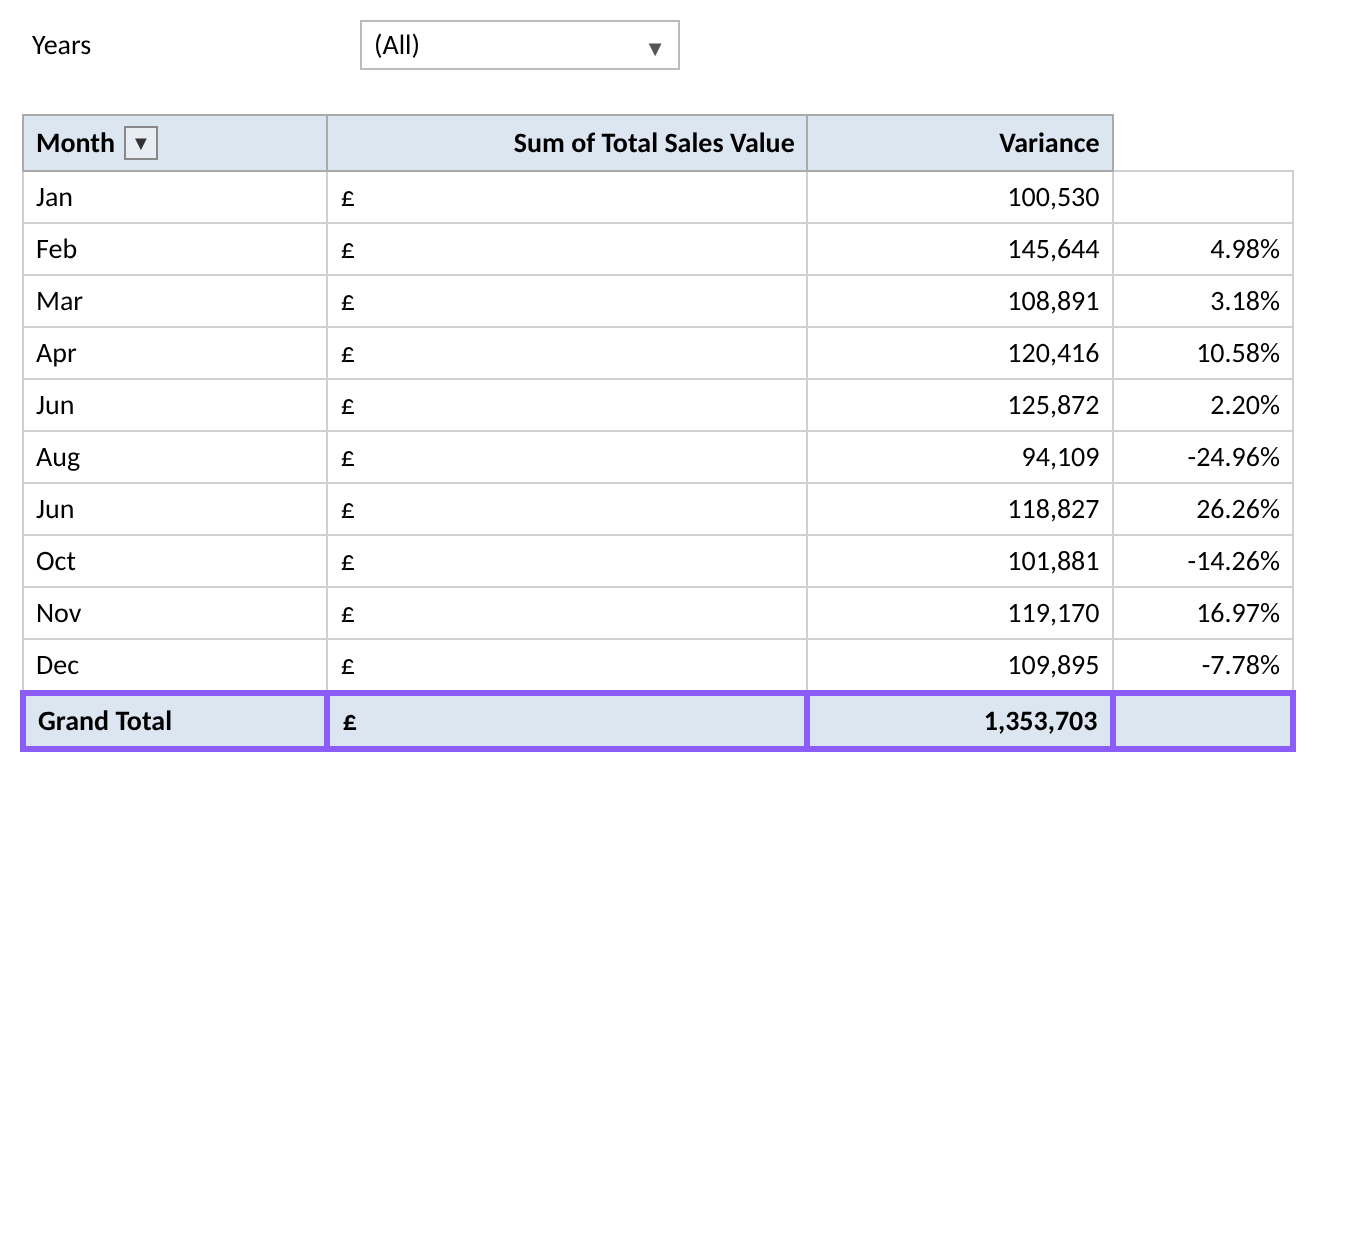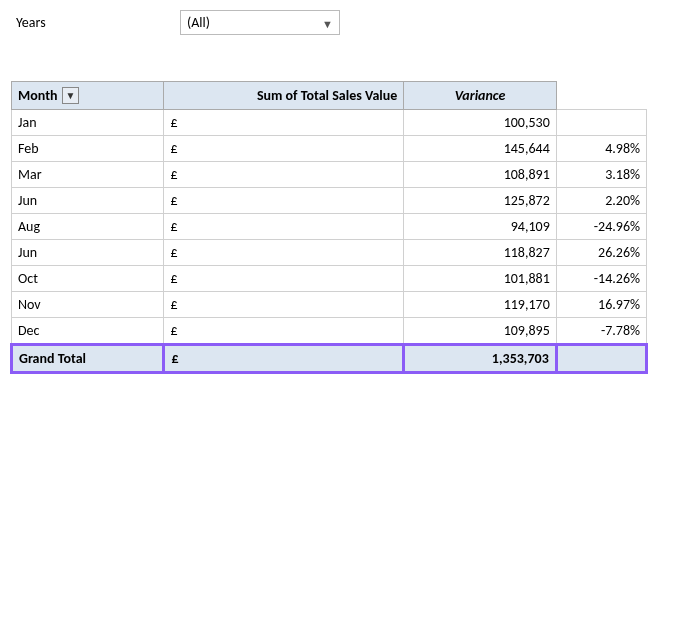--- a/index.html
+++ b/index.html
@@ -57,21 +57,20 @@
       font-size: 11px;
     }
 
     .spacer-row {
       height: 10px;
     }
 
     table {
       width: 100%;
       border-collapse: collapse;
-      margin-top: 24px;
     }
 
     thead tr th {
       background: #dce6f1;
       font-weight: bold;
       font-size: 14px;
       color: #000;
       padding: 5px 6px;
       border: 1px solid #aaaaaa;
       white-space: nowrap;
@@ -81,23 +80,22 @@
       text-align: left;
       min-width: 100px;
     }
 
     thead tr th.sales-col {
       text-align: right;
       min-width: 240px;
     }
 
     thead tr th.variance-col {
-      text-align: center;
+      text-align: right;
       min-width: 100px;
-      font-style: italic;
     }
 
     .month-header-inner {
       display: flex;
       align-items: center;
       gap: 4px;
     }
 
     .filter-btn {
       display: inline-flex;
@@ -191,20 +189,26 @@
           <td class="value-cell">145,644</td>
           <td class="variance-cell">4.98%</td>
         </tr>
         <tr>
           <td class="month-cell">Mar</td>
           <td class="currency-cell">£</td>
           <td class="value-cell">108,891</td>
           <td class="variance-cell">3.18%</td>
         </tr>
         <tr>
+          <td class="month-cell">Apr</td>
+          <td class="currency-cell">£</td>
+          <td class="value-cell">120,416</td>
+          <td class="variance-cell">10.58%</td>
+        </tr>
+        <tr>
           <td class="month-cell">Jun</td>
           <td class="currency-cell">£</td>
           <td class="value-cell">125,872</td>
           <td class="variance-cell">2.20%</td>
         </tr>
         <tr>
           <td class="month-cell">Aug</td>
           <td class="currency-cell">£</td>
           <td class="value-cell">94,109</td>
           <td class="variance-cell">-24.96%</td>

